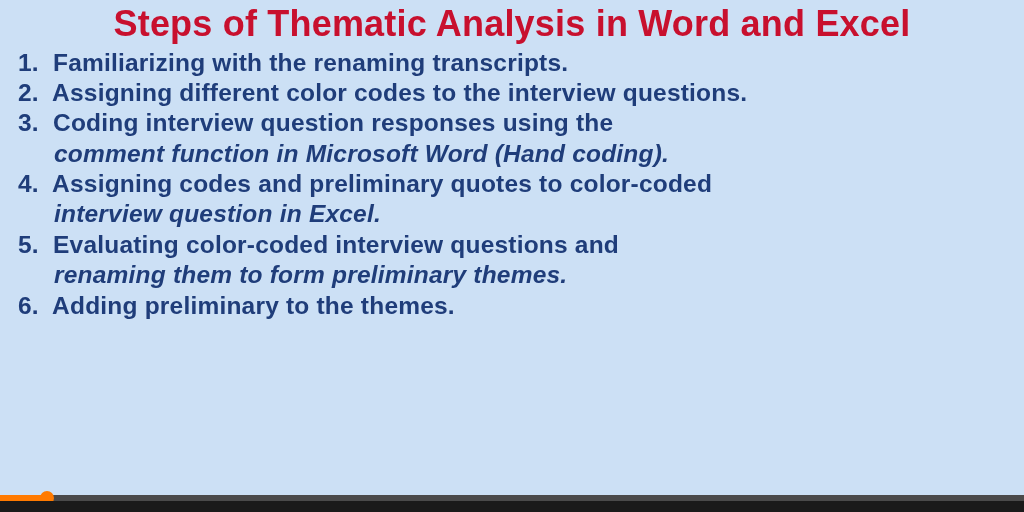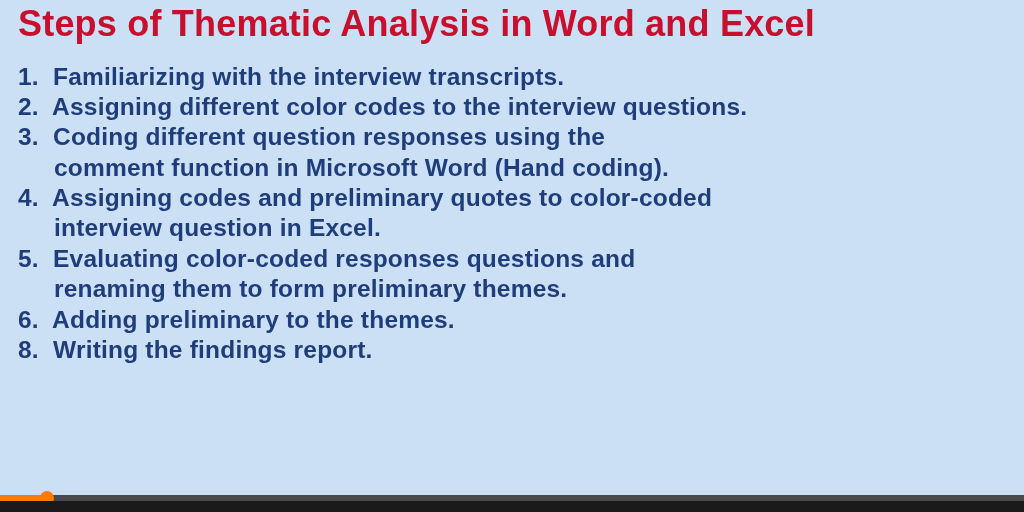--- a/index.html
+++ b/index.html
@@ -12,37 +12,39 @@
       overflow: hidden;
     }
     .slide {
       padding: 4px 18px 0 18px;
     }
     .title {
       color: #c8102e;
       font-weight: 700;
       font-size: 36px;
       line-height: 1.1;
-      margin-bottom: 18px;
+      margin-bottom: 4px;
       letter-spacing: 0.2px;
+      text-align: center;
     }
     .step {
       color: #1f3d7a;
       font-weight: 700;
       font-size: 24.5px;
       line-height: 1.24;
       letter-spacing: 0.2px;
     }
     .step .num {
       display: inline-block;
       min-width: 28px;
     }
     .step .cont {
       display: block;
       padding-left: 36px;
+      font-style: italic;
     }
     .progress-bar {
       position: absolute;
       left: 0;
       right: 0;
       bottom: 11px;
       height: 6px;
       background: #4a4a4a;
     }
     .progress-fill {
@@ -69,56 +71,52 @@
     }
   </style>
 </head>
 <body>
 
 <div class="slide">
   <div class="title">Steps of Thematic Analysis in Word and Excel</div>
 
   <div class="step">
     <span class="num">1.</span>
-    <span>Familiarizing with the interview transcripts.</span>
+    <span>Familiarizing with the renaming transcripts.</span>
   </div>
 
   <div class="step">
     <span class="num">2.</span>
     <span>Assigning different color codes to the interview questions.</span>
   </div>
 
   <div class="step">
     <span class="num">3.</span>
-    <span>Coding different question responses using the</span>
+    <span>Coding interview question responses using the</span>
     <span class="cont">comment function in Microsoft Word (Hand coding).</span>
   </div>
 
   <div class="step">
     <span class="num">4.</span>
     <span>Assigning codes and preliminary quotes to color-coded</span>
     <span class="cont">interview question in Excel.</span>
   </div>
 
   <div class="step">
     <span class="num">5.</span>
-    <span>Evaluating color-coded responses questions and</span>
+    <span>Evaluating color-coded interview questions and</span>
     <span class="cont">renaming them to form preliminary themes.</span>
   </div>
 
   <div class="step">
     <span class="num">6.</span>
     <span>Adding preliminary to the themes.</span>
   </div>
 
 
-  <div class="step">
-    <span class="num">8.</span>
-    <span>Writing the findings report.</span>
-  </div>
 </div>
 
 <div class="progress-bar">
   <div class="progress-fill" style="width: 4.6%;">
     <div class="progress-knob"></div>
   </div>
 </div>
 <div class="below-bar"></div>
 
 </body></html>

